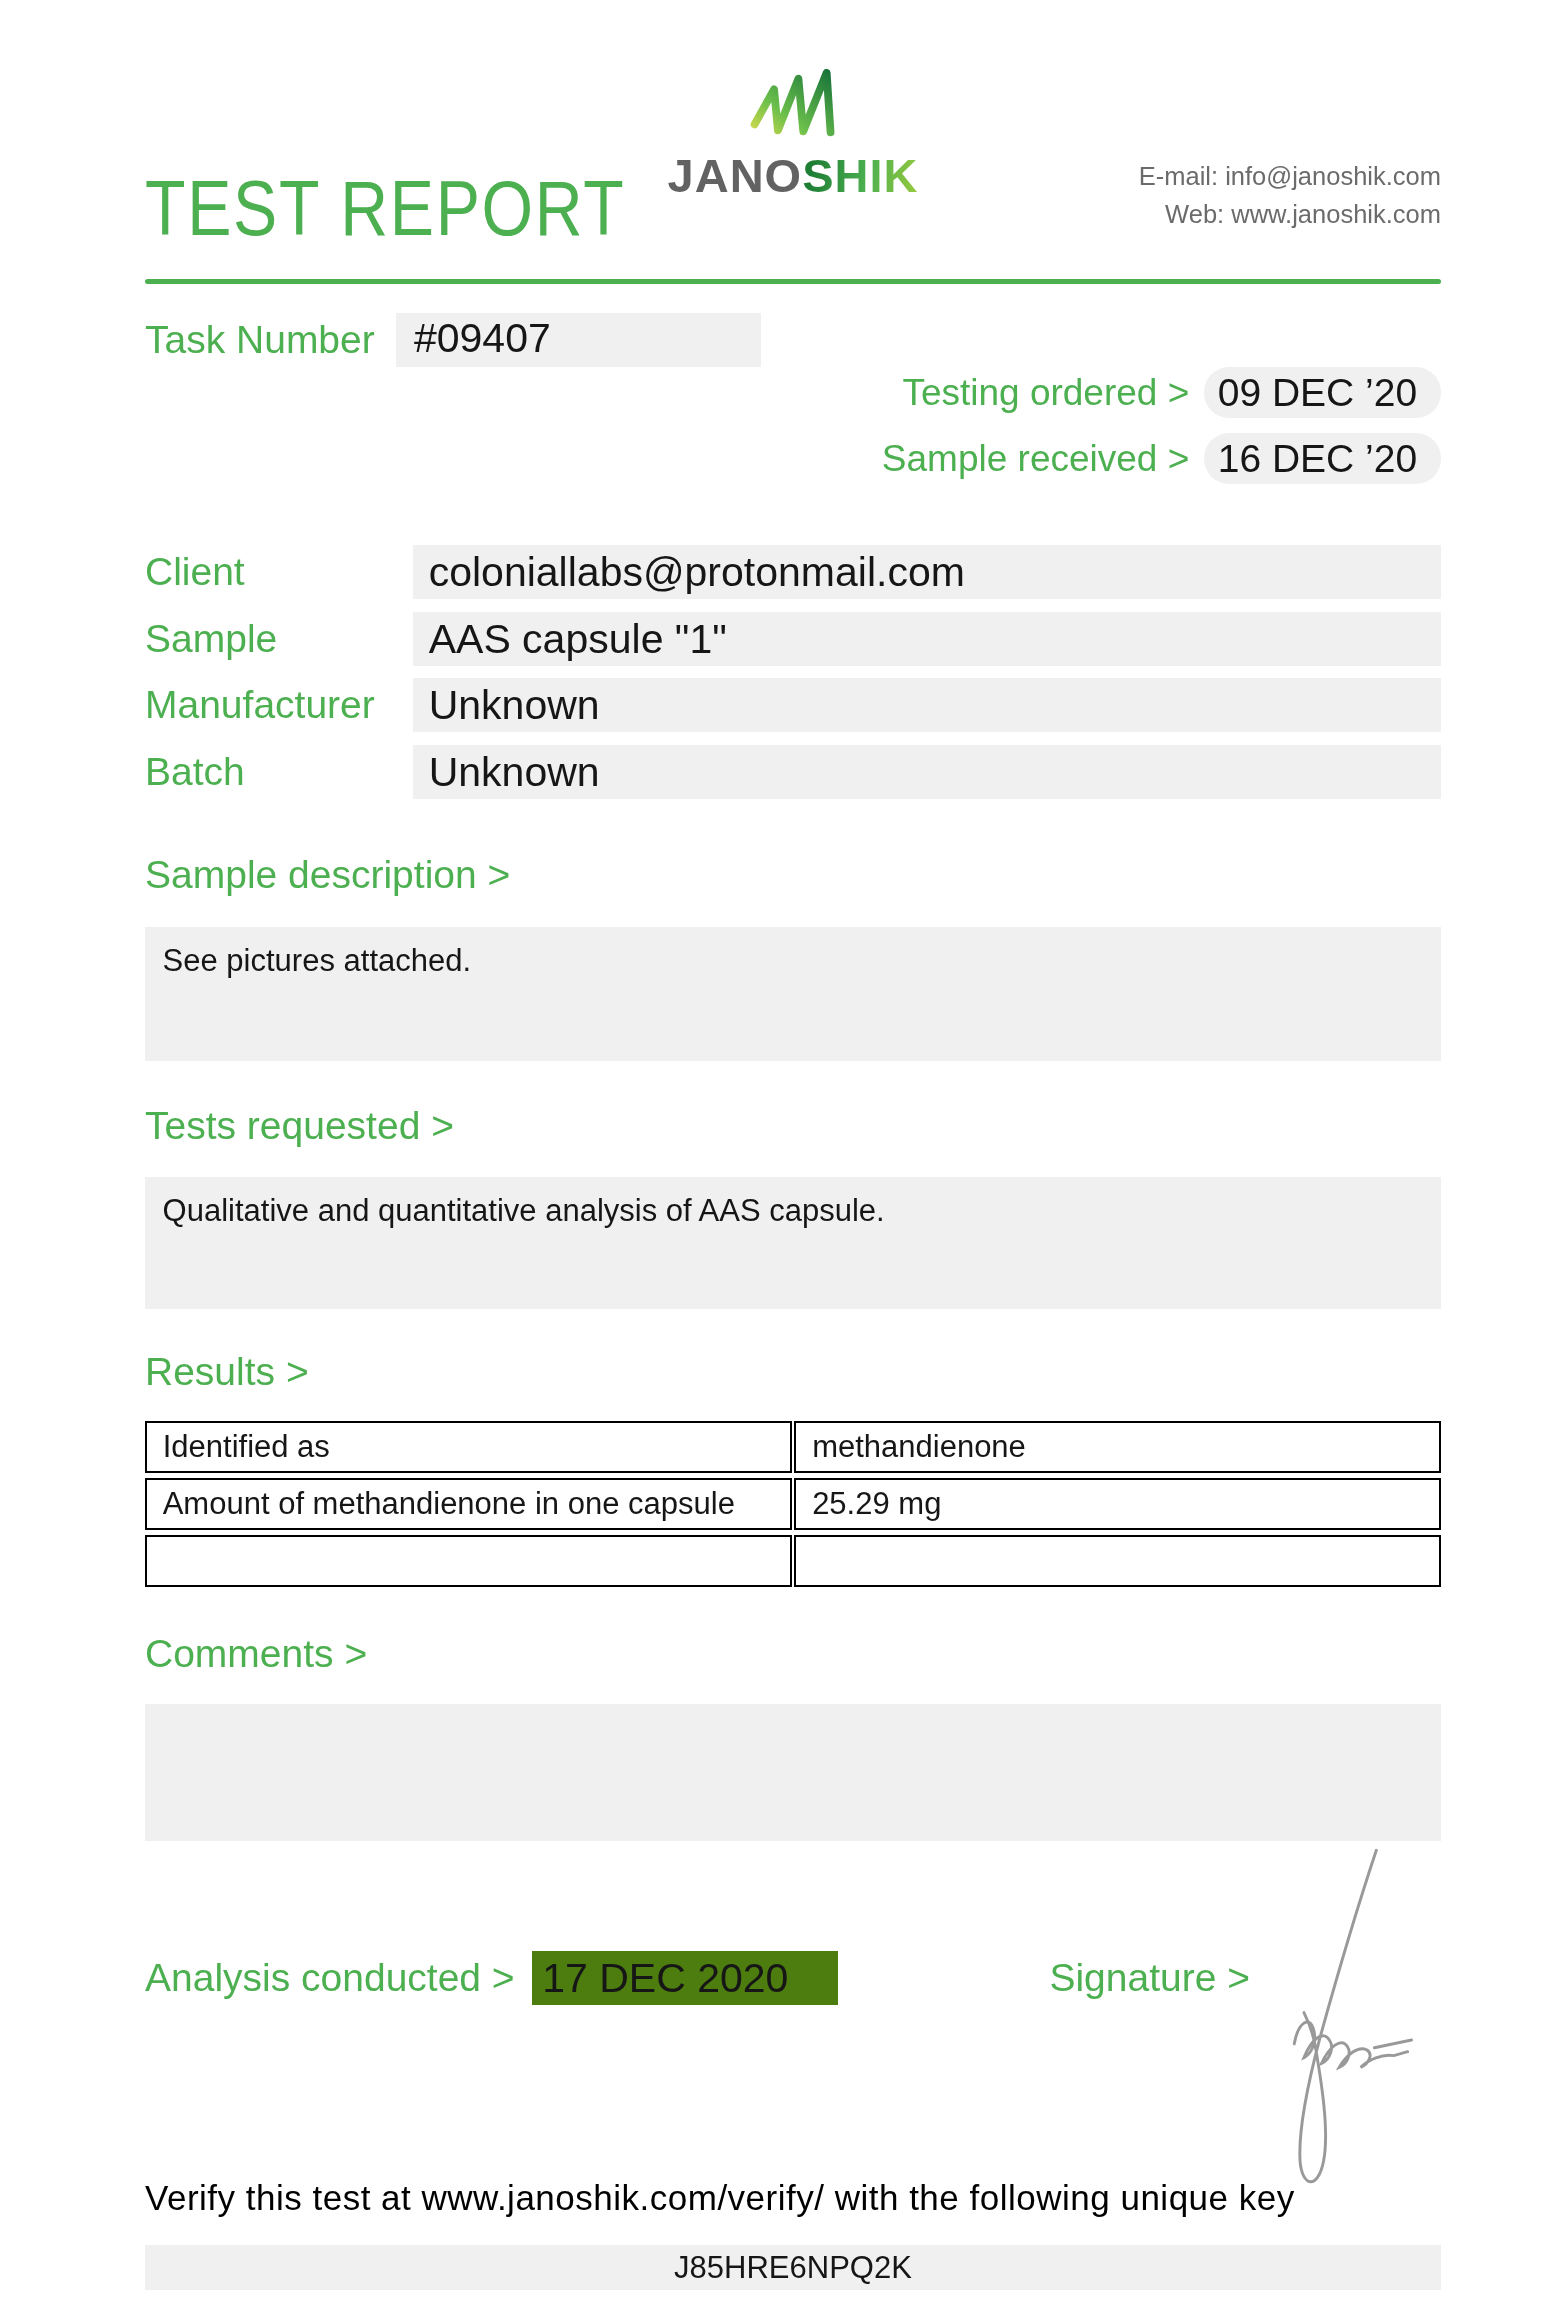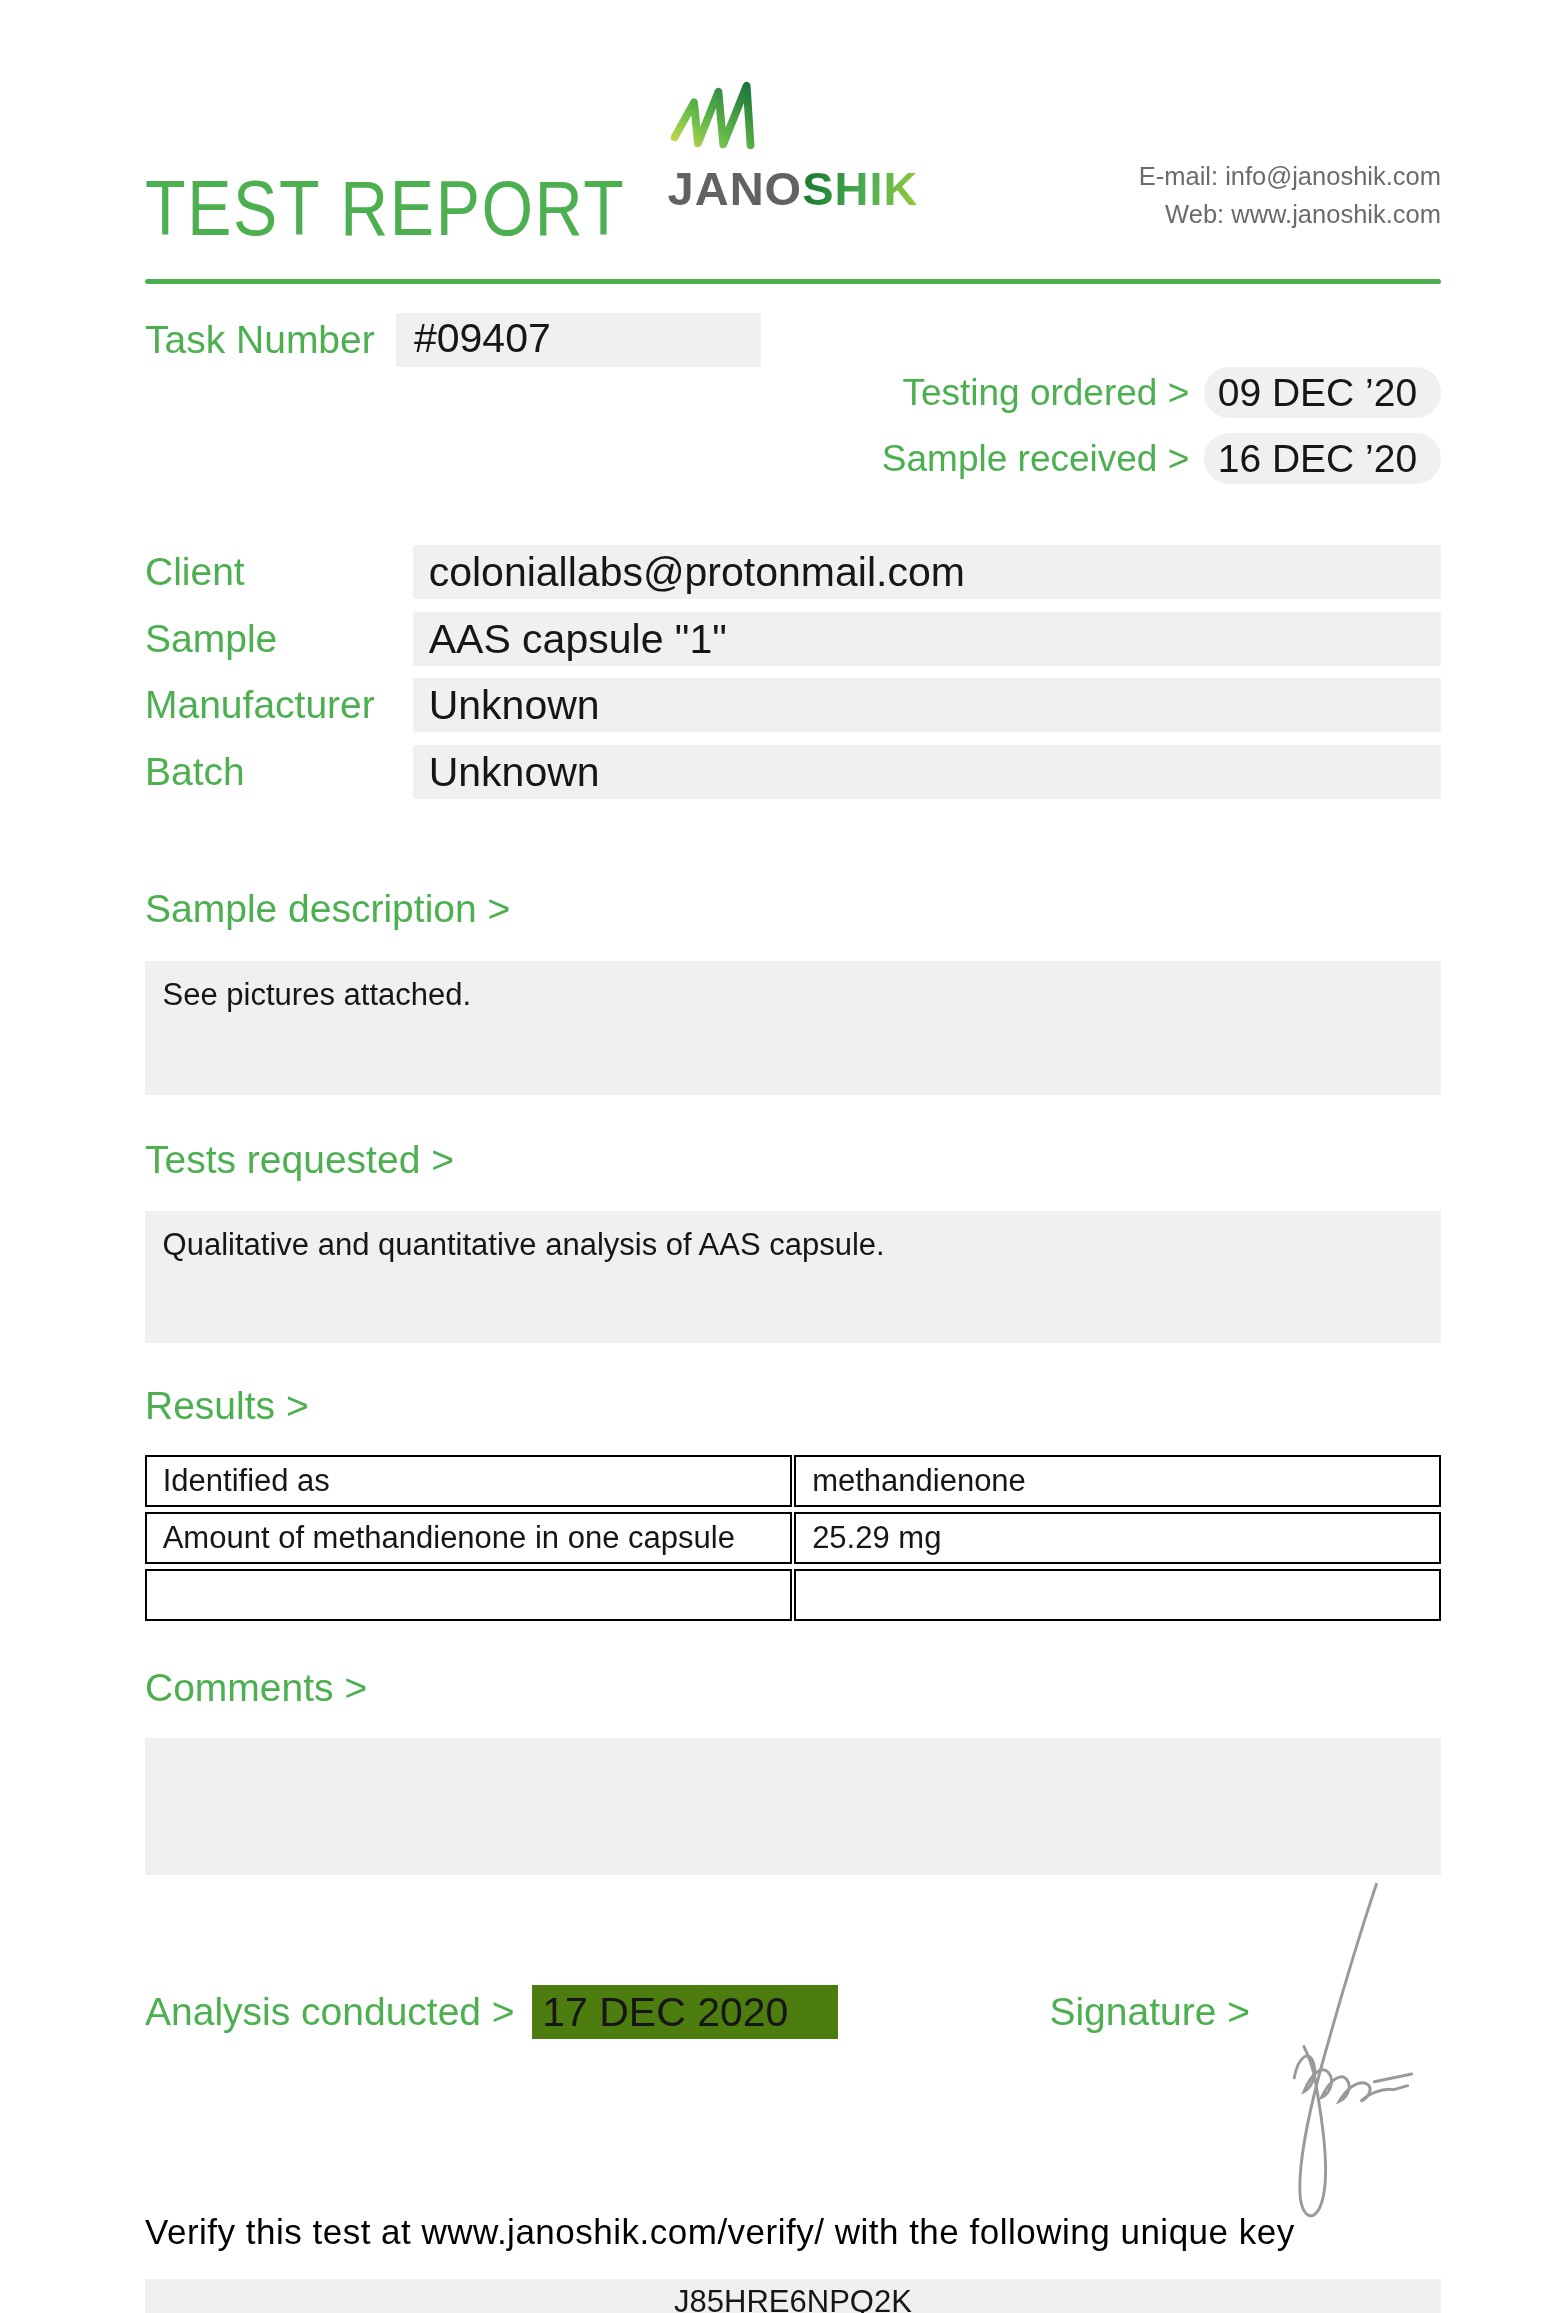--- a/index.html
+++ b/index.html
@@ -17,22 +17,22 @@
   
   .header{ position:relative; height:196px; }
   .report-title{
     position:absolute; left:0; bottom:7.8px;
     font-size:78px; font-weight:400; letter-spacing:2px;
     color:#4caf50; line-height:1;
     transform:scaleX(.85); transform-origin:0 100%;
     white-space:nowrap;
   }
   .logo{
-    position:absolute; left:50%; top:20px; transform:translateX(-50%);
-    text-align:left;
+    position:absolute; left:50%; top:7px; transform:translateX(-50%);
+    text-align:center;
   }
   .logo-word{
     font-size:47px; font-weight:700; line-height:1; margin-top:5.9px;
     letter-spacing:1px; white-space:nowrap;
   }
   .logo-word .jano{ color:#626262; }
   .logo-word .shik{
     background:linear-gradient(100deg,#1e7e34 10%,#4caf50 55%,#9acb3c 100%);
     -webkit-background-clip:text; background-clip:text;
     color:transparent;
@@ -74,21 +74,21 @@
   .info-row{ display:flex; margin-bottom:12.7px; }
   .info-label{ width:268px; font-size:39px; align-self:center; white-space:nowrap; }
   .info-value{
     flex:1; height:54px; line-height:54px;
     background:#f0f0f0; font-size:41px; padding-left:15.7px;
     white-space:nowrap;
   }
 
   
   .section-heading{ font-size:39px; line-height:43px; white-space:nowrap; }
-  .h-sample{ margin-top:88px; }
+  .h-sample{ margin-top:54px; }
   .h-tests{ margin-top:43px; }
   .h-results{ margin-top:41px; }
   .h-comments{ margin-top:45px; }
 
   .content-box{
     background:#f0f0f0; padding:11.8px 17.6px; font-size:31px; line-height:43px;
   }
   .box-sample{ margin-top:31px; height:134px; }
   .box-tests{ margin-top:30px; height:132px; }
   .box-comments{ margin-top:29px; height:137px; }

